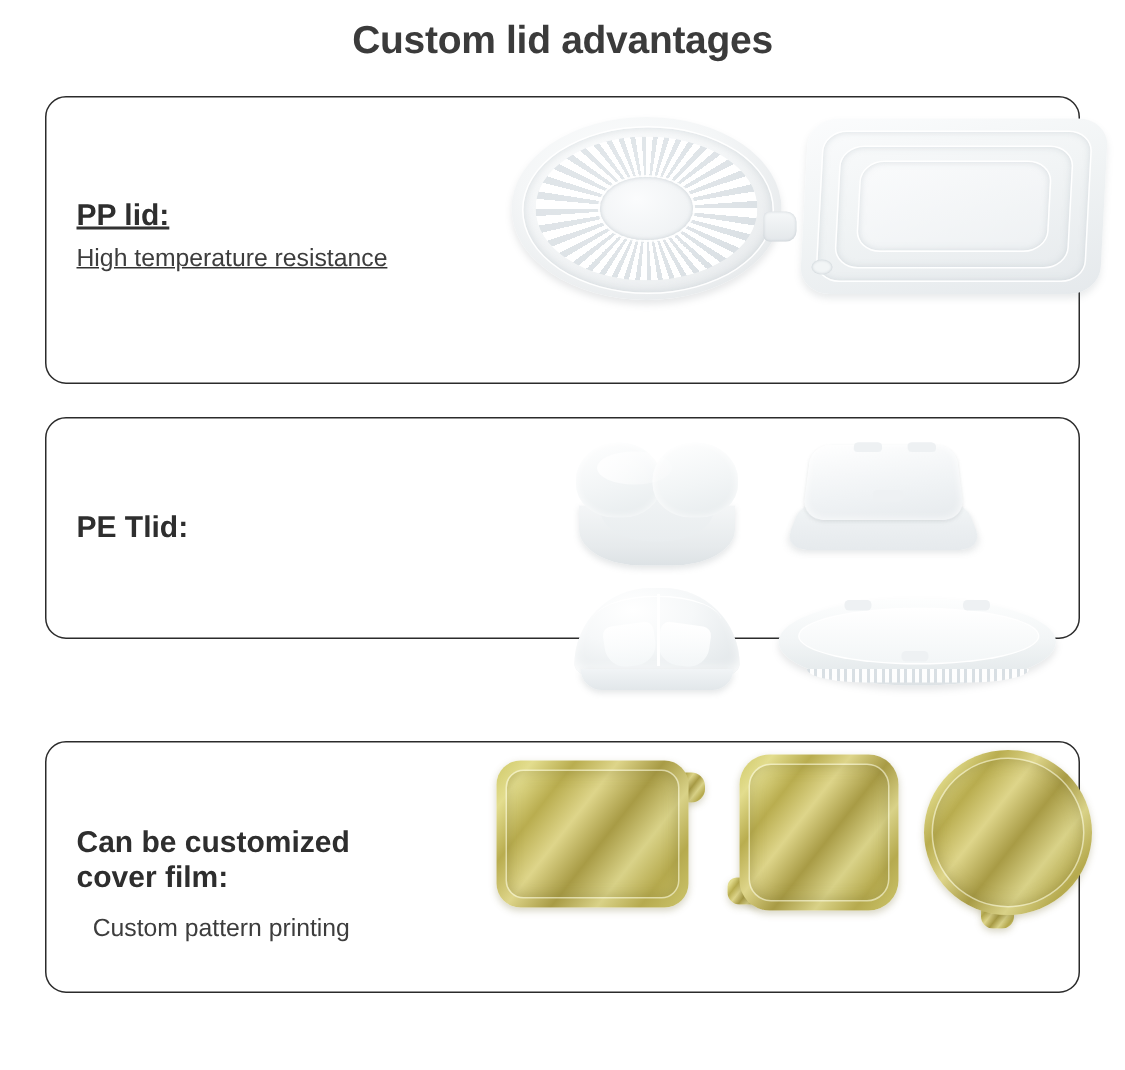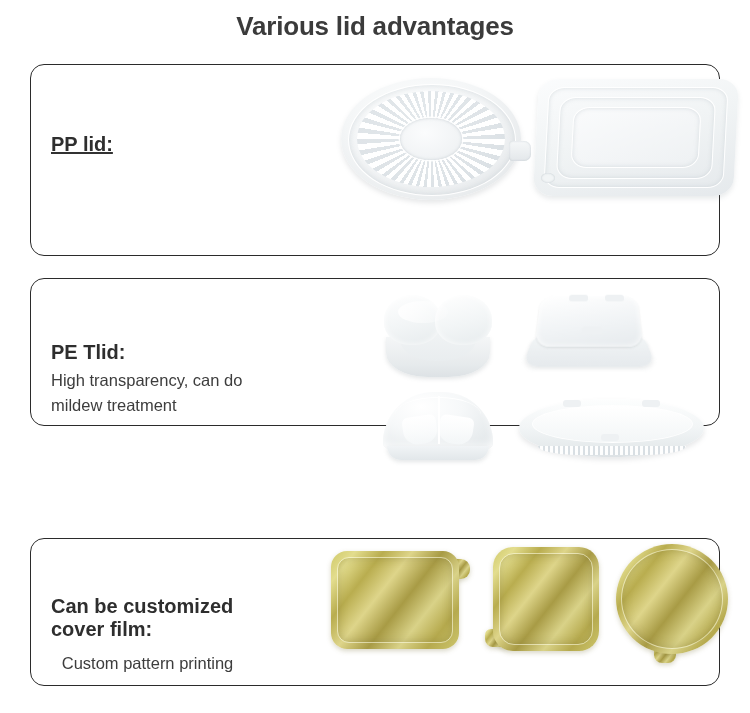--- a/index.html
+++ b/index.html
@@ -34,21 +34,21 @@
     position: absolute;
     left: 30px;
     width: 690px;
     border: 1.4px solid #2b2b2b;
     border-radius: 14px;
     box-sizing: border-box;
     background: #fff;
   }
   #card-1 { top: 64px;  height: 192px; }
   #card-2 { top: 278px; height: 148px; padding-left: 48px; }
-  #card-3 { top: 494px; height: 148px; margin-top: 44px; }
+  #card-3 { top: 494px; height: 168px; }
 
   .card-text {
     position: absolute;
     left: 20px;
     color: #323232;
   }
   #card-1 .card-text { top: 68px; text-decoration: underline; }
   #card-2 .card-text { top: 62px; }
   #card-3 .card-text { top: 56px; }
 
@@ -297,25 +297,26 @@
   .foil-round .shape { position: absolute; inset: 0; border-radius: 50%; }
   .foil-round .shape .gold-inner { border-radius: 50%; inset: 5px; }
   .foil-round .ftab {
     position: absolute; left: 38px; bottom: -9px; width: 22px; height: 20px;
     border-radius: 4px 4px 8px 8px;
   }
 </style>
 </head>
 <body>
 
-<div class="page-title">Various lid advantages</div>
+<div class="page-title">Custom lid advantages</div>
 
 <div class="card" id="card-1">
   <div class="card-text">
     <p class="card-heading">PP lid:</p>
+    <p class="card-body">High temperature resistance</p>
   </div>
 
   <div class="products">
 
     <div class="prod pp-round">
       <div class="disc"></div>
       <div class="rays"></div>
       <div class="rim"></div>
       <div class="hub"></div>
       <div class="tab"></div>
@@ -327,22 +328,20 @@
       <div class="ring r2"></div>
       <div class="ring r3"></div>
       <div class="notch"></div>
     </div>
   </div>
 </div>
 
 <div class="card" id="card-2">
   <div class="card-text">
     <p class="card-heading">PE Tlid:</p>
-    <p class="card-body">High transparency, can do
-mildew treatment</p>
   </div>
 
   <div class="products">
 
     <div class="prod pe-heart">
       <div class="base"></div>
       <div class="point"></div>
       <div class="dome">
         <div class="lobe l"></div>
         <div class="lobe r"></div>

